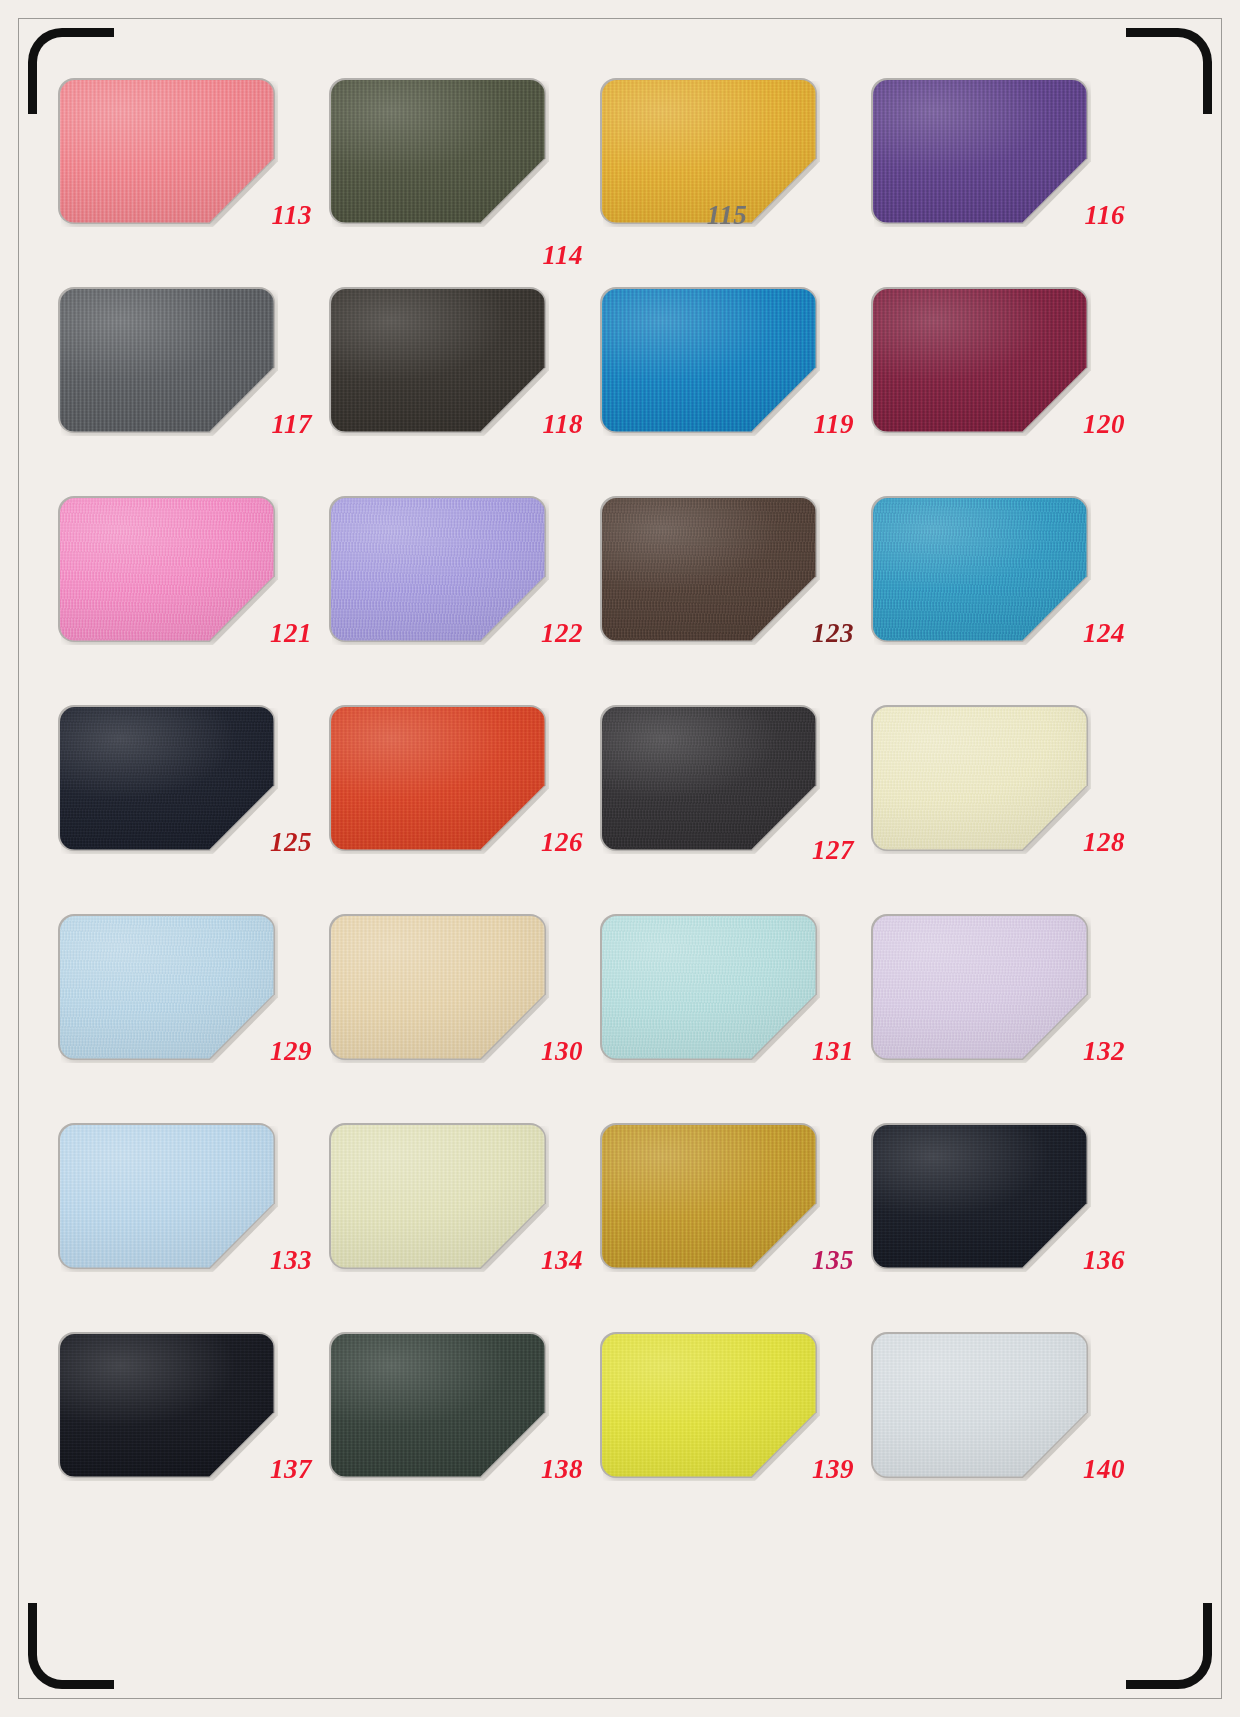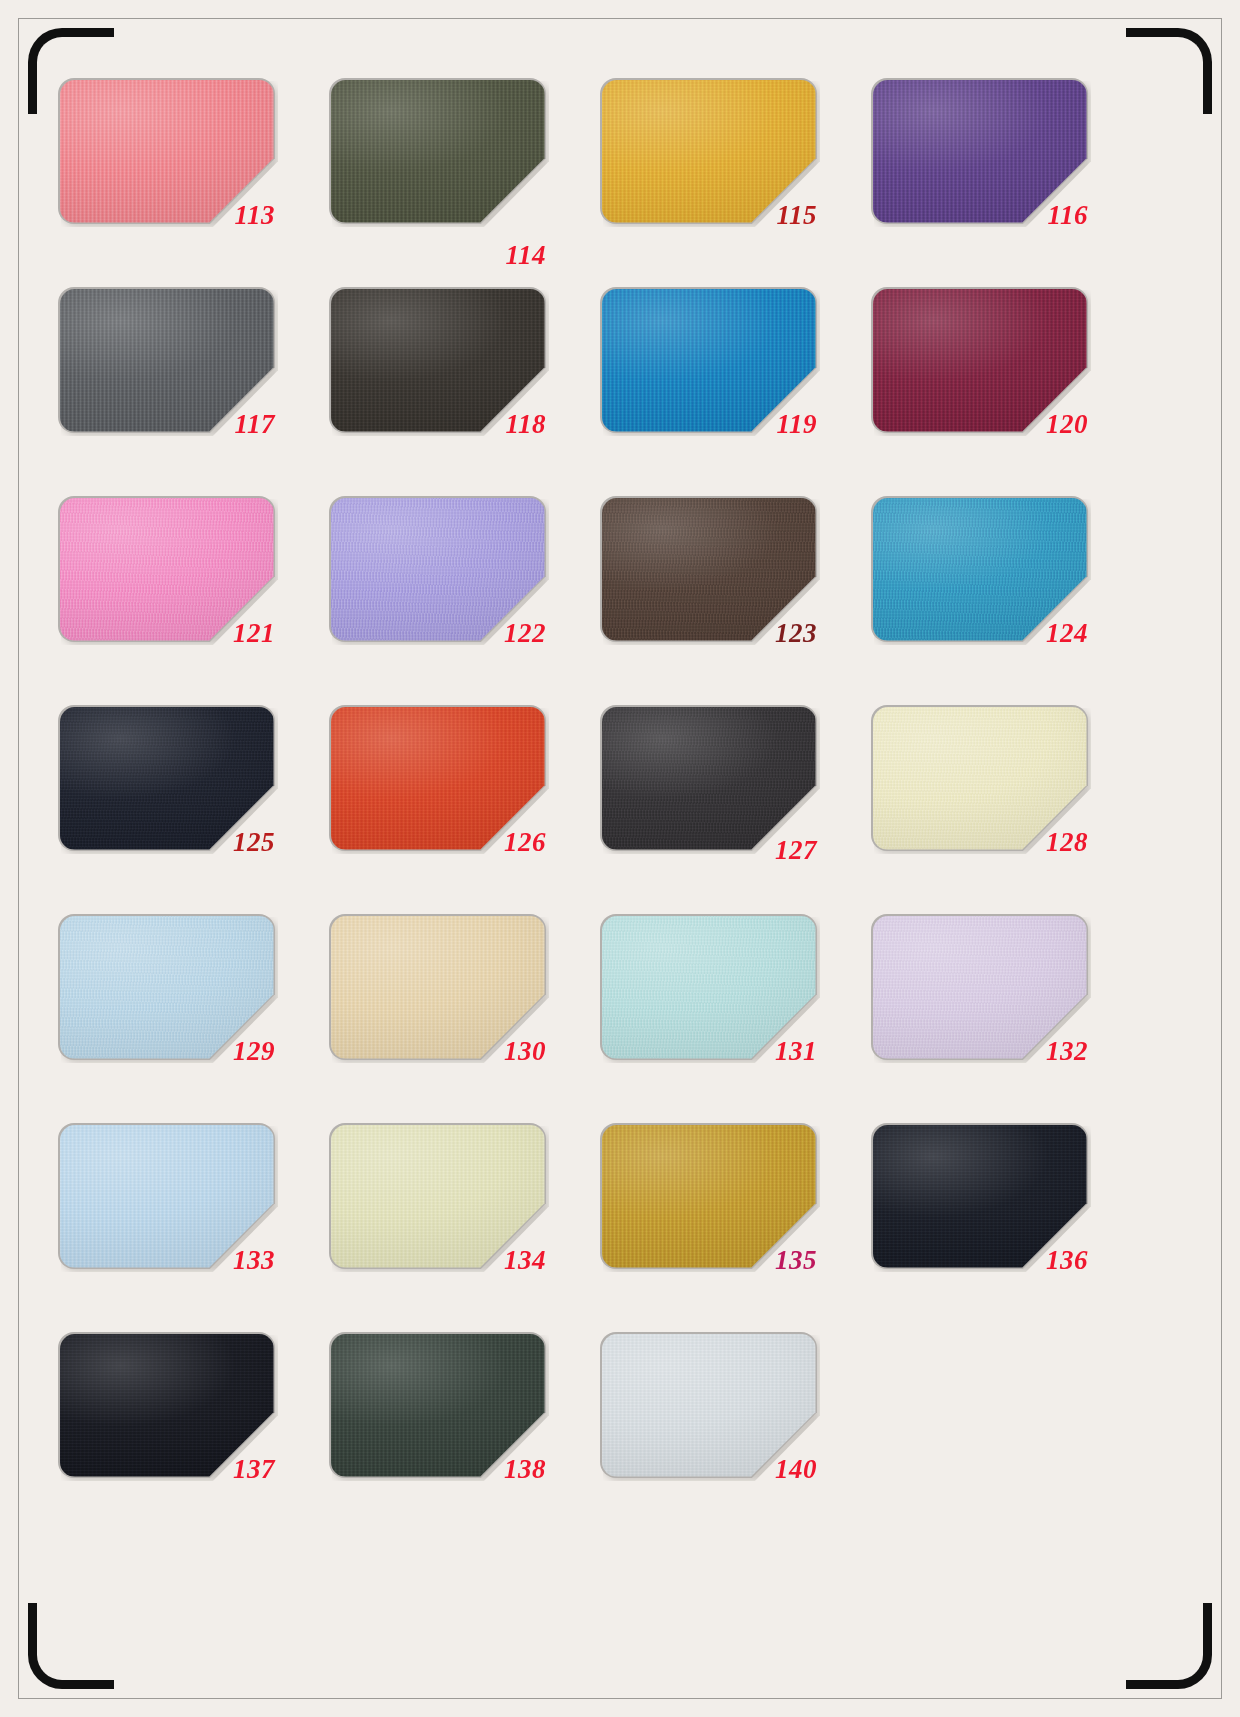--- a/index.html
+++ b/index.html
@@ -77,20 +77,21 @@
     grid-template-columns: repeat(4, 217px);
     grid-template-rows: repeat(7, 175px);
     column-gap: 54px;
     row-gap: 34px;
   }
 
   .swatch-cell {
     position: relative;
     width: 217px;
     height: 175px;
+    padding-left: 37px;
   }
 
   .swatch-shadow {
     position: absolute;
     left: 0; top: 0;
     width: 217px;
     height: 146px;
     border-radius: 16px;
     background: rgba(120,115,110,0.30);
     filter: blur(3px);
@@ -223,21 +224,21 @@
         <div class="swatch-number" style="color: rgb(240, 23, 46); margin-top: 40px;">114</div>
       </div>
       <div class="swatch-cell">
         <div class="swatch-shadow"></div>
         <div class="swatch-outline"></div>
         <div class="swatch-fabric" style="background-color: rgb(226, 173, 49);">
           <div class="rib"></div>
           <div class="weft"></div>
           <div class="sheen"></div>
         </div>
-        <div class="swatch-number" style="color: #b91c1c;">115</div>
+        <div class="swatch-number" style="color: #737373; text-align: center;">115</div>
       </div>
       <div class="swatch-cell">
         <div class="swatch-shadow"></div>
         <div class="swatch-outline"></div>
         <div class="swatch-fabric" style="background-color: rgb(93, 64, 137);">
           <div class="rib"></div>
           <div class="weft"></div>
           <div class="sheen"></div>
         </div>
         <div class="swatch-number" style="color: rgb(240, 23, 46);">116</div>
@@ -458,20 +459,30 @@
         <div class="swatch-fabric" style="background-color: rgb(51, 63, 56);">
           <div class="rib"></div>
           <div class="weft"></div>
           <div class="sheen"></div>
         </div>
         <div class="swatch-number" style="color: rgb(240, 23, 46);">138</div>
       </div>
       <div class="swatch-cell">
         <div class="swatch-shadow"></div>
         <div class="swatch-outline"></div>
+        <div class="swatch-fabric" style="background-color: rgb(226, 226, 60);">
+          <div class="rib"></div>
+          <div class="weft"></div>
+          <div class="sheen"></div>
+        </div>
+        <div class="swatch-number" style="color: rgb(240, 23, 46);">139</div>
+      </div>
+      <div class="swatch-cell">
+        <div class="swatch-shadow"></div>
+        <div class="swatch-outline"></div>
         <div class="swatch-fabric" style="background-color: rgb(216, 222, 226);">
           <div class="rib"></div>
           <div class="weft"></div>
           <div class="sheen"></div>
         </div>
         <div class="swatch-number" style="color: rgb(240, 23, 46);">140</div>
       </div>
     </div>
 
 </div>

